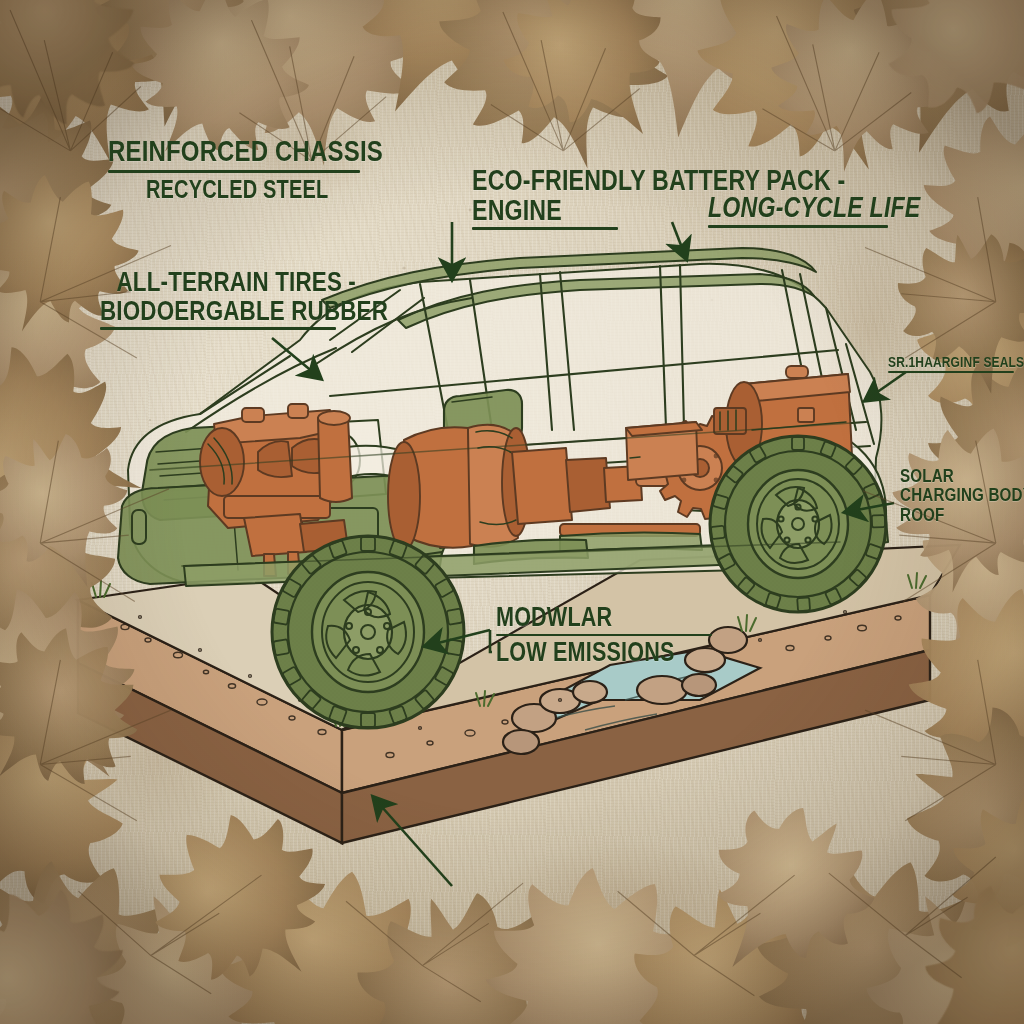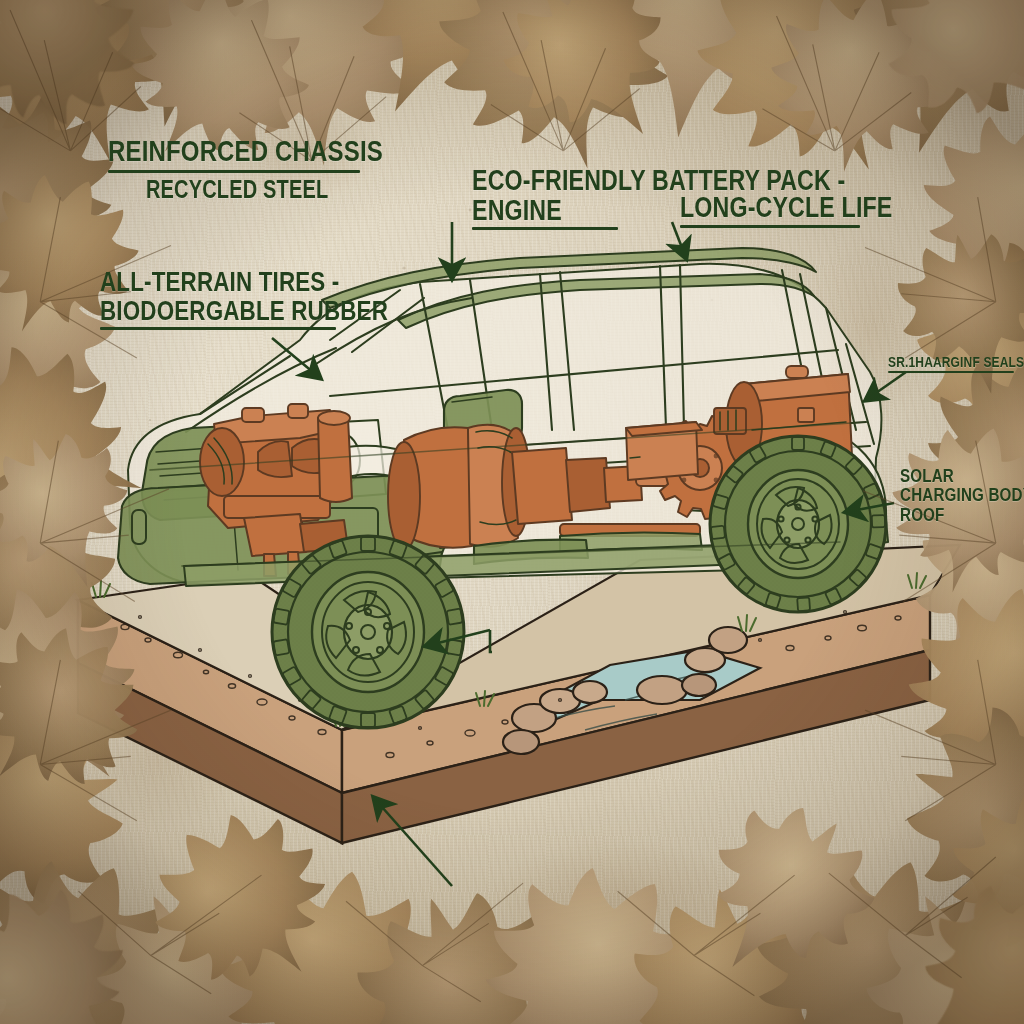--- a/index.html
+++ b/index.html
@@ -650,37 +650,42 @@
     <div class="rule" style="width:252px;margin:3px 0 4px 0;"></div>
     <div class="ln" style="font-size:25px;margin-left:38px;">RECYCLED STEEL</div>
   </div>
 
   <div class="callout" style="left:472px;top:166px;width:430px;">
     <div class="ln" style="font-size:29px;">ECO-FRIENDLY BATTERY PACK -</div>
     <div class="ln" style="font-size:29px;">ENGINE</div>
     <div class="rule" style="width:146px;margin:2px 0 0 0;"></div>
   </div>
 
-  <div class="callout" style="left:680px;top:193px;width:300px;">
+  <div class="callout" style="left:708px;top:193px;width:300px;font-style:italic;">
     <div class="ln" style="font-size:29px;">LONG-CYCLE LIFE</div>
     <div class="rule" style="width:180px;margin:2px 0 0 0;"></div>
   </div>
 
-  <div class="callout" style="left:100px;top:268px;width:320px;">
+  <div class="callout" style="left:100px;top:268px;width:320px;text-align:right;">
     <div class="ln" style="font-size:28px;">ALL-TERRAIN TIRES -</div>
     <div class="ln" style="font-size:28px;">BIODOERGABLE RUBBER</div>
     <div class="rule" style="width:236px;height:2.6px;margin:2px 0 0 0;"></div>
   </div>
 
   <div class="callout" style="left:888px;top:354px;width:200px;">
     <div class="ln" style="font-size:15px;">SR.1HAARGINF SEALS</div>
     <div class="rule" style="width:126px;height:2px;margin:2px 0 0 0;"></div>
   </div>
 
   <div class="callout" style="left:900px;top:466px;width:180px;">
     <div class="ln" style="font-size:19px;">SOLAR</div>
     <div class="ln" style="font-size:19px;">CHARGING BODY</div>
     <div class="ln" style="font-size:19px;">ROOF</div>
   </div>
 
+  <div class="callout" style="left:496px;top:604px;width:300px;">
+    <div class="ln" style="font-size:27px;">MODWLAR</div>
+    <div class="rule" style="width:216px;height:2.6px;margin:2px 0 3px 0;"></div>
+    <div class="ln" style="font-size:27px;">LOW EMISSIONS</div>
+  </div>
 
 
 </div>
 
 </body></html>

